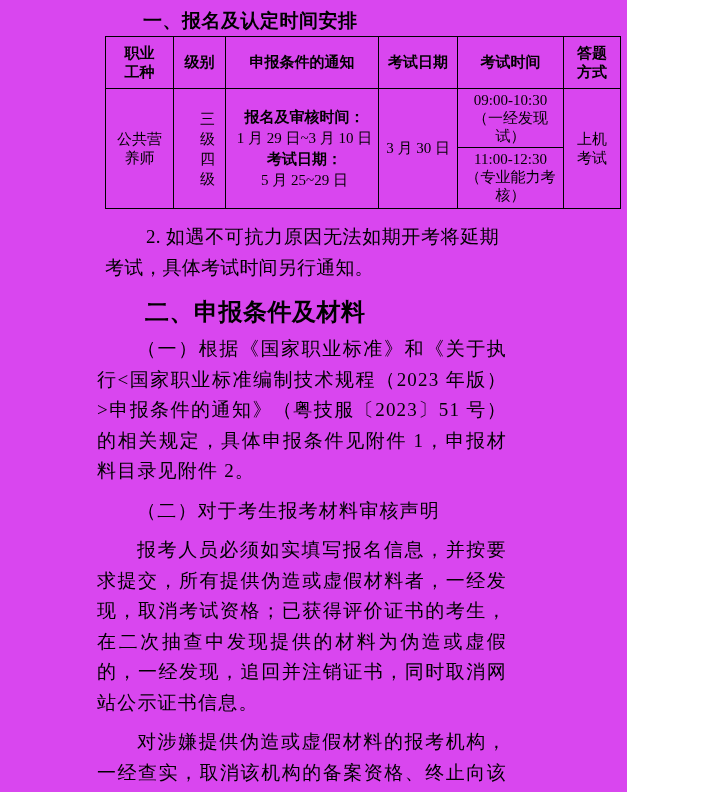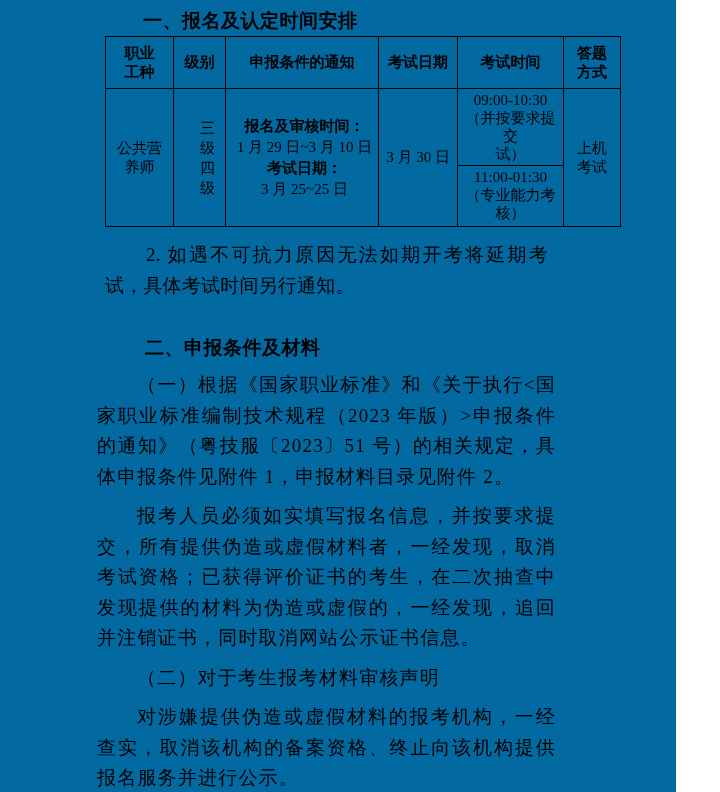--- a/index.html
+++ b/index.html
@@ -2,24 +2,24 @@
 <html lang="zh"><head>
 <meta charset="utf-8">
 <style>
   html, body {
     margin: 0;
     padding: 0;
     background: #ffffff;
   }
   .page {
     position: relative;
-    width: 676px;
+    width: 627px;
     height: 792px;
     box-sizing: border-box;
-    background: #0369a1;
+    background: #d946ef;
     color: #000000;
     padding: 8px 120px 0 97px;
     overflow: hidden;
     font-family: "Liberation Serif", "DejaVu Serif", serif;
   }
   .title1 {
     font-family: "Liberation Sans", "DejaVu Sans", sans-serif;
     font-weight: bold;
     font-size: 19px;
     line-height: 25px;
@@ -69,24 +69,24 @@
   .note-rest {
     margin: 8px;
     line-height: 31px;
     letter-spacing: 0.2px;
     text-indent: 41px;
     text-align: justify;
   }
   .title2 {
     font-family: "Liberation Sans", "DejaVu Sans", sans-serif;
     font-weight: bold;
-    font-size: 19px;
+    font-size: 24px;
     line-height: 25px;
     letter-spacing: 0.5px;
-    margin: 34px 0 10px 0;
+    margin: 16px 0 10px 0;
     text-indent: 48px;
   }
   .para {
     font-size: 19px;
     line-height: 30.5px;
     letter-spacing: 1.2px;
     margin: 0 0 9px 0;
     text-indent: 40px;
     text-align: justify;
   }
@@ -122,45 +122,45 @@
         <td rowspan="2" class="preline">公共营
 养师</td>
         <td rowspan="2" class="levels">
           <div>三级</div>
           <div>四级</div>
         </td>
         <td rowspan="2" class="reg">
           <div class="bold">报名及审核时间：</div>
           <div>1 月 29 日~3 月 10 日</div>
           <div class="bold">考试日期：</div>
-          <div>3 月 25~25 日</div>
+          <div>5 月 25~29 日</div>
         </td>
         <td rowspan="2">3 月 30 日</td>
         <td class="session">
           <div>09:00-10:30</div>
-          <div class="preline">（并按要求提交
+          <div class="preline">（一经发现
 试）</div>
         </td>
         <td rowspan="2" class="preline">上机
 考试</td>
       </tr>
       <tr class="r2">
         <td class="session">
-          <div>11:00-01:30</div>
+          <div>11:00-12:30</div>
           <div class="preline">（专业能力考
 核）</div>
         </td>
       </tr>
     </tbody>
   </table>
 
   <div class="notes">
     <p class="note-rest">2. 如遇不可抗力原因无法如期开考将延期考试，具体考试时间另行通知。</p>
   </div>
 
   <h2 class="title2">二、申报条件及材料</h2>
 
   <p class="para">（一）根据《国家职业标准》和《关于执行&lt;国家职业标准编制技术规程（2023 年版）&gt;申报条件的通知》（粤技服〔2023〕51 号）的相关规定，具体申报条件见附件 1，申报材料目录见附件 2。</p>
+  <p class="para">（二）对于考生报考材料审核声明</p>
   <p class="para">报考人员必须如实填写报名信息，并按要求提交，所有提供伪造或虚假材料者，一经发现，取消考试资格；已获得评价证书的考生，在二次抽查中发现提供的材料为伪造或虚假的，一经发现，追回并注销证书，同时取消网站公示证书信息。</p>
-  <p class="para">（二）对于考生报考材料审核声明</p>
   <p class="para">对涉嫌提供伪造或虚假材料的报考机构，一经查实，取消该机构的备案资格、终止向该机构提供报名服务并进行公示。</p>
 
 </div>
 
 </body></html>

